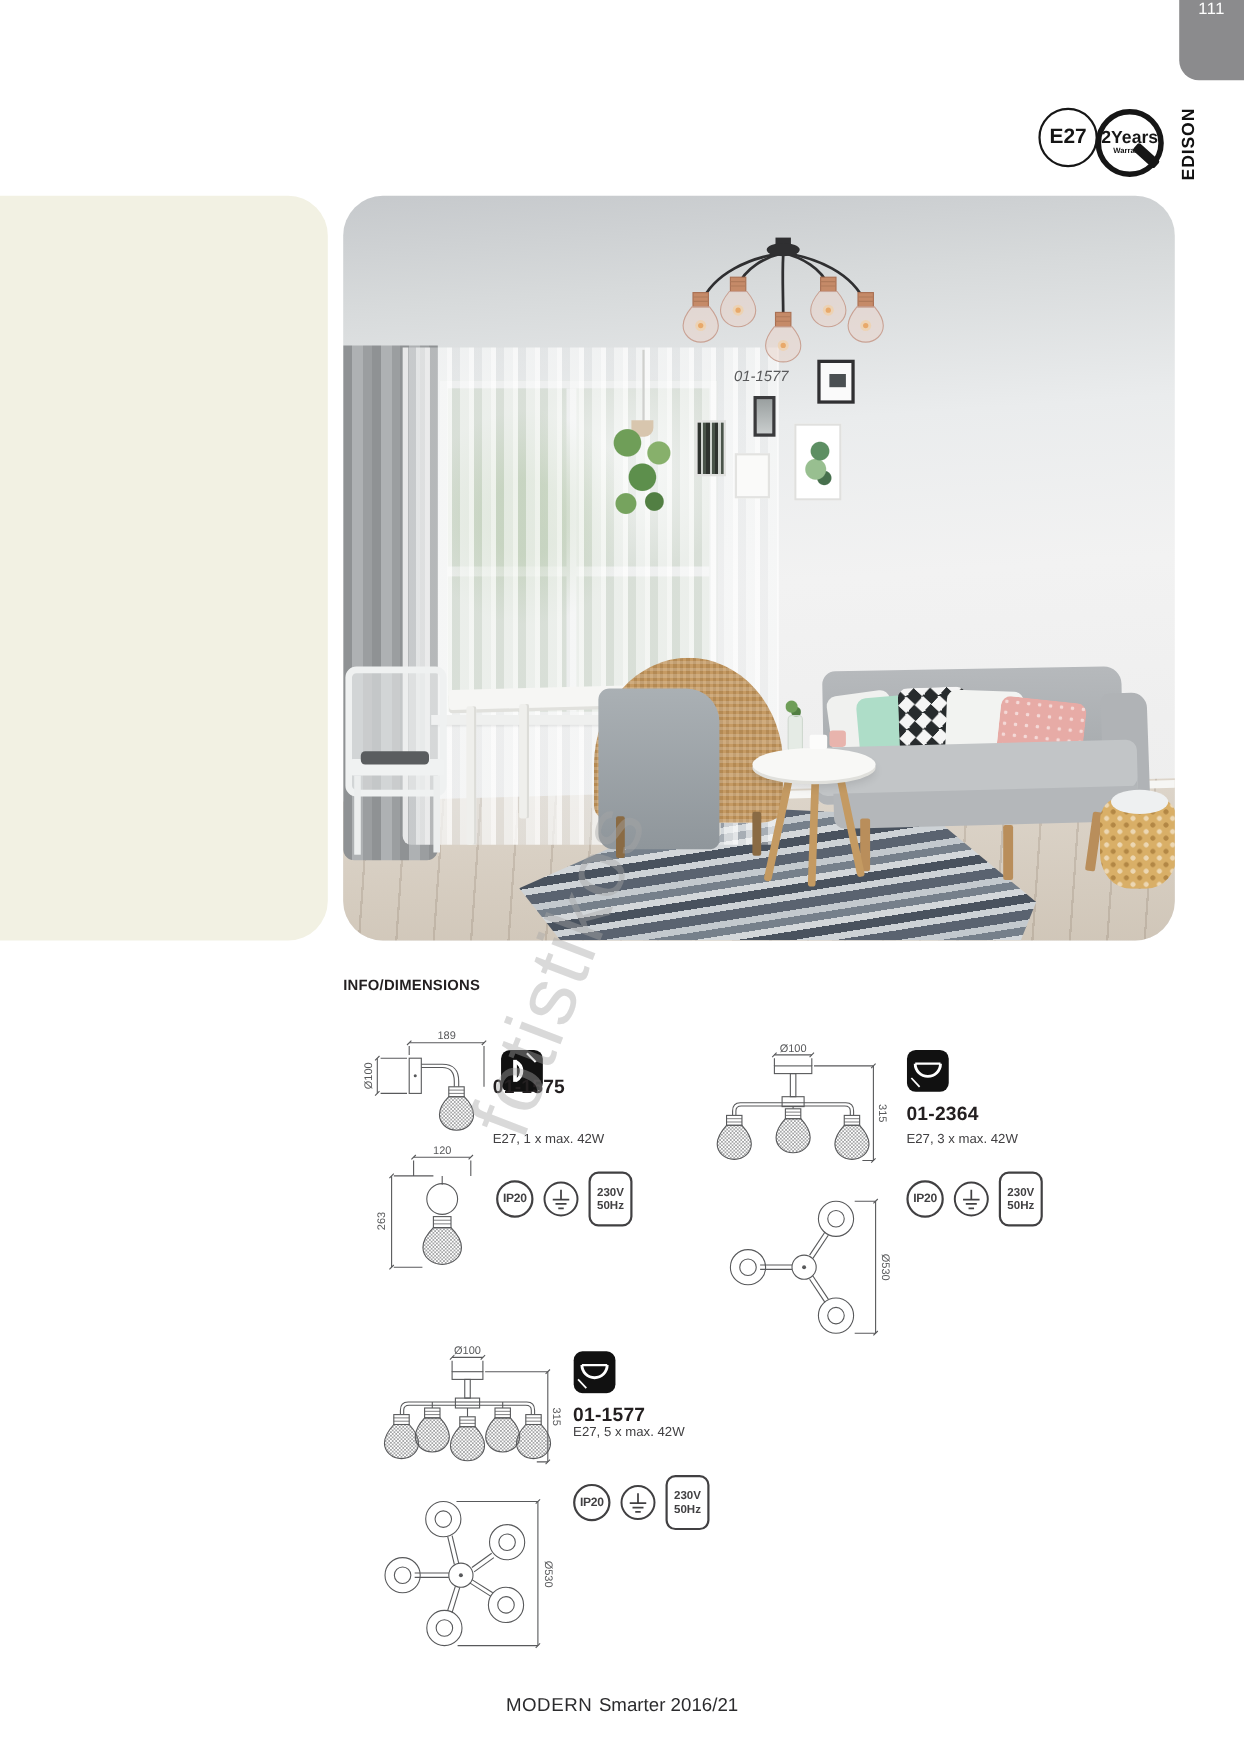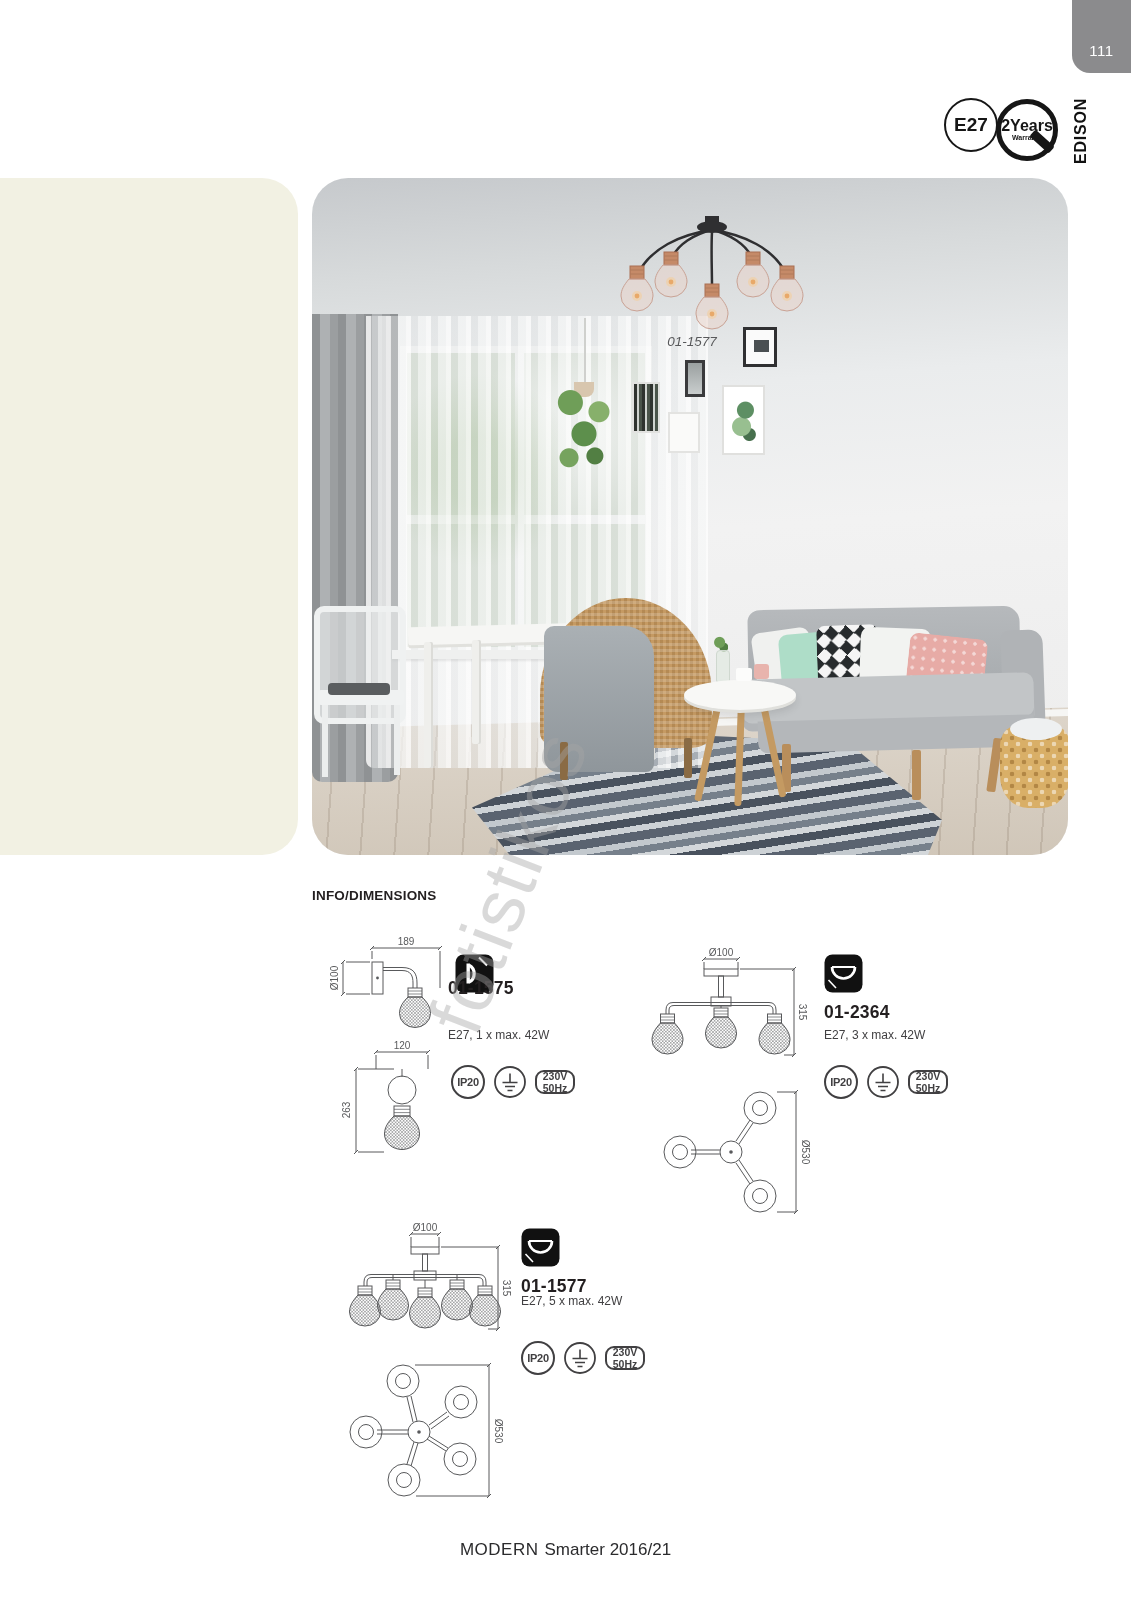--- a/index.html
+++ b/index.html
@@ -2,21 +2,21 @@
 <html><head>
 <meta charset="utf-8">
 <style>
   html,body{margin:0;padding:0;background:#ffffff;}
   #page{position:relative;width:1131px;height:1600px;background:#ffffff;overflow:hidden;
         font-family:"Liberation Sans",sans-serif;color:#231f20;}
   .abs{position:absolute;}
 
   
   .page-tab{left:1072px;top:0;width:59px;height:73px;background:#8b8b8d;
-            border-radius:0 0 0 18px;display:flex;align-items:flex-end;justify-content:center;
+            border-radius:0 0 0 18px;display:flex;justify-content:center;
             padding-bottom:14px;box-sizing:border-box;color:#fff;font-size:15px;letter-spacing:.5px;}
   .edison{left:1081px;top:131px;transform:translate(-50%,-50%) rotate(-90deg);
           font-weight:bold;font-size:16px;letter-spacing:.8px;color:#111;white-space:nowrap;}
   .badge-e27{left:944px;top:98px;width:50px;height:50px;border:2.5px solid #161616;border-radius:50%;
              display:flex;align-items:center;justify-content:center;font-weight:bold;font-size:19px;color:#161616;background:#fff;}
   .badge-wty{left:996px;top:99px;width:52px;height:52px;border:5px solid #161616;border-radius:50%;
              display:flex;flex-direction:column;align-items:center;justify-content:center;background:#fff;color:#161616;}
   .badge-wty .l1{font-weight:bold;font-size:16px;line-height:1;}
   .badge-wty .l2{font-weight:bold;font-size:7px;line-height:1.2;}
   .wty-tail{left:1029px;top:137px;width:26px;height:9px;background:#161616;transform:rotate(42deg);border-radius:2px;}
@@ -117,21 +117,21 @@
              font-size:76px;color:#a6a6a6;opacity:.42;letter-spacing:2px;white-space:nowrap;z-index:40;pointer-events:none;}
 
   
   .info-h{left:312px;top:888px;font-weight:bold;font-size:13.5px;letter-spacing:.2px;color:#231f20;}
   .pcode{font-weight:bold;font-size:17.5px;color:#231f20;letter-spacing:.2px;}
   .pspec{font-size:12px;color:#414042;}
   .dim{font-size:10px;fill:#58595b;font-family:"Liberation Sans",sans-serif;}
   .cert-row{display:flex;align-items:center;gap:8px;margin-top:13px;}
   .cert-ip{width:34px;height:34px;border:2px solid #414042;border-radius:50%;box-sizing:border-box;
            display:inline-flex;align-items:center;justify-content:center;font-weight:bold;font-size:11px;color:#414042;letter-spacing:-.3px;}
-  .cert-volt{width:40px;height:24px;border:2px solid #414042;border-radius:9px;box-sizing:border-box;
+  .cert-volt{width:40px;height:50px;border:2px solid #414042;border-radius:9px;box-sizing:border-box;
              display:inline-flex;flex-direction:column;align-items:center;justify-content:center;
              font-weight:bold;font-size:10.5px;line-height:1.15;color:#414042;}
 
   
   .footer{left:0;top:1540px;width:1131px;text-align:center;font-size:17px;color:#2b2b2d;}
   .fbrand{font-weight:normal;letter-spacing:.5px;}
   .fed{margin-left:6px;}
 </style>
 </head>
 <body>

